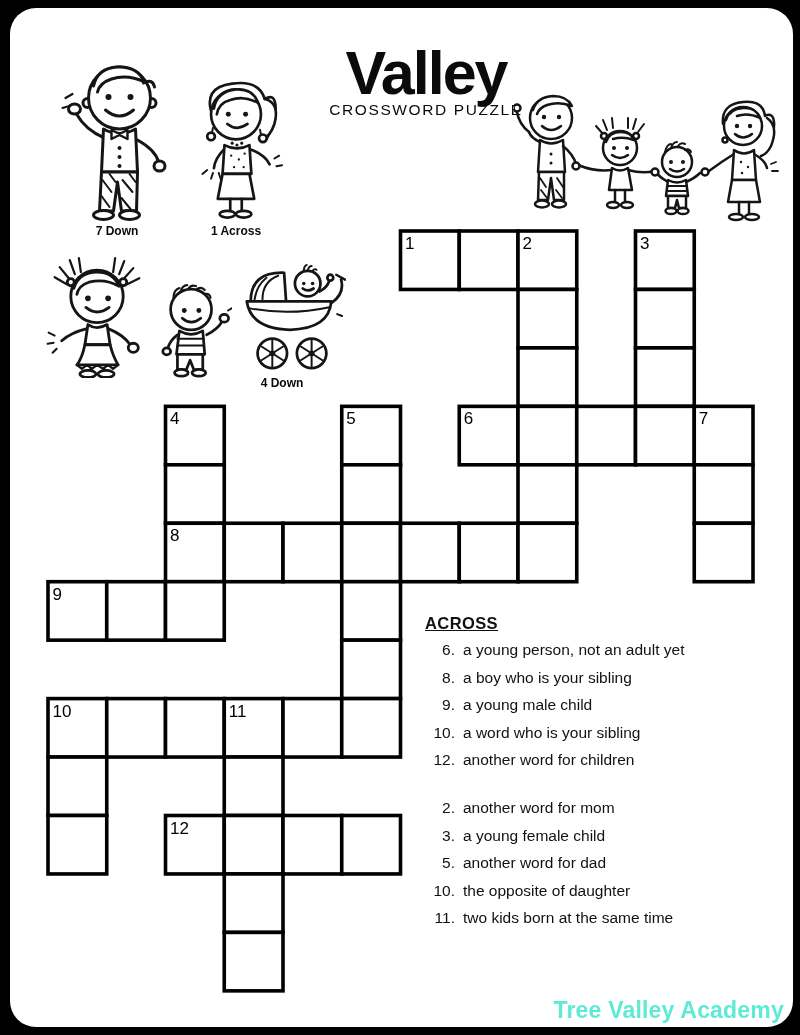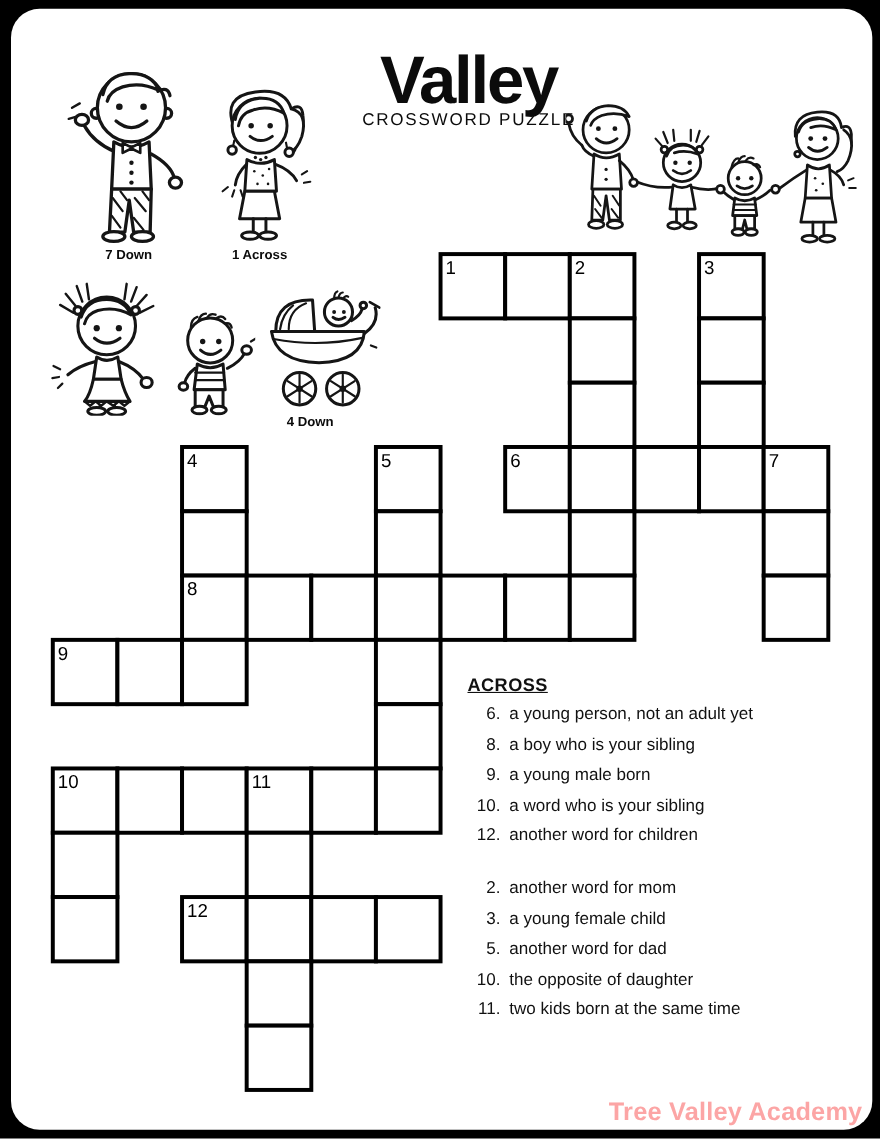--- a/index.html
+++ b/index.html
@@ -311,21 +311,21 @@
       <div class="clue-row">
         <span class="clue-num">6.</span>
         <span class="clue-text">a young person, not an adult yet</span>
       </div>
       <div class="clue-row">
         <span class="clue-num">8.</span>
         <span class="clue-text">a boy who is your sibling</span>
       </div>
       <div class="clue-row">
         <span class="clue-num">9.</span>
-        <span class="clue-text">a young male born</span>
+        <span class="clue-text">a young male child</span>
       </div>
       <div class="clue-row">
         <span class="clue-num">10.</span>
         <span class="clue-text">a word who is your sibling</span>
       </div>
       <div class="clue-row">
         <span class="clue-num">12.</span>
         <span class="clue-text">another word for children</span>
       </div>
     </div>
@@ -348,13 +348,13 @@
         <span class="clue-num">10.</span>
         <span class="clue-text">the opposite of daughter</span>
       </div>
       <div class="clue-row">
         <span class="clue-num">11.</span>
         <span class="clue-text">two kids born at the same time</span>
       </div>
     </div>
 </div>
 
-<div class="abs brand" style="color: #fca5a5;">Tree Valley Academy</div>
+<div class="abs brand" style="color: #5eead4;">Tree Valley Academy</div>
 
 </body></html>

